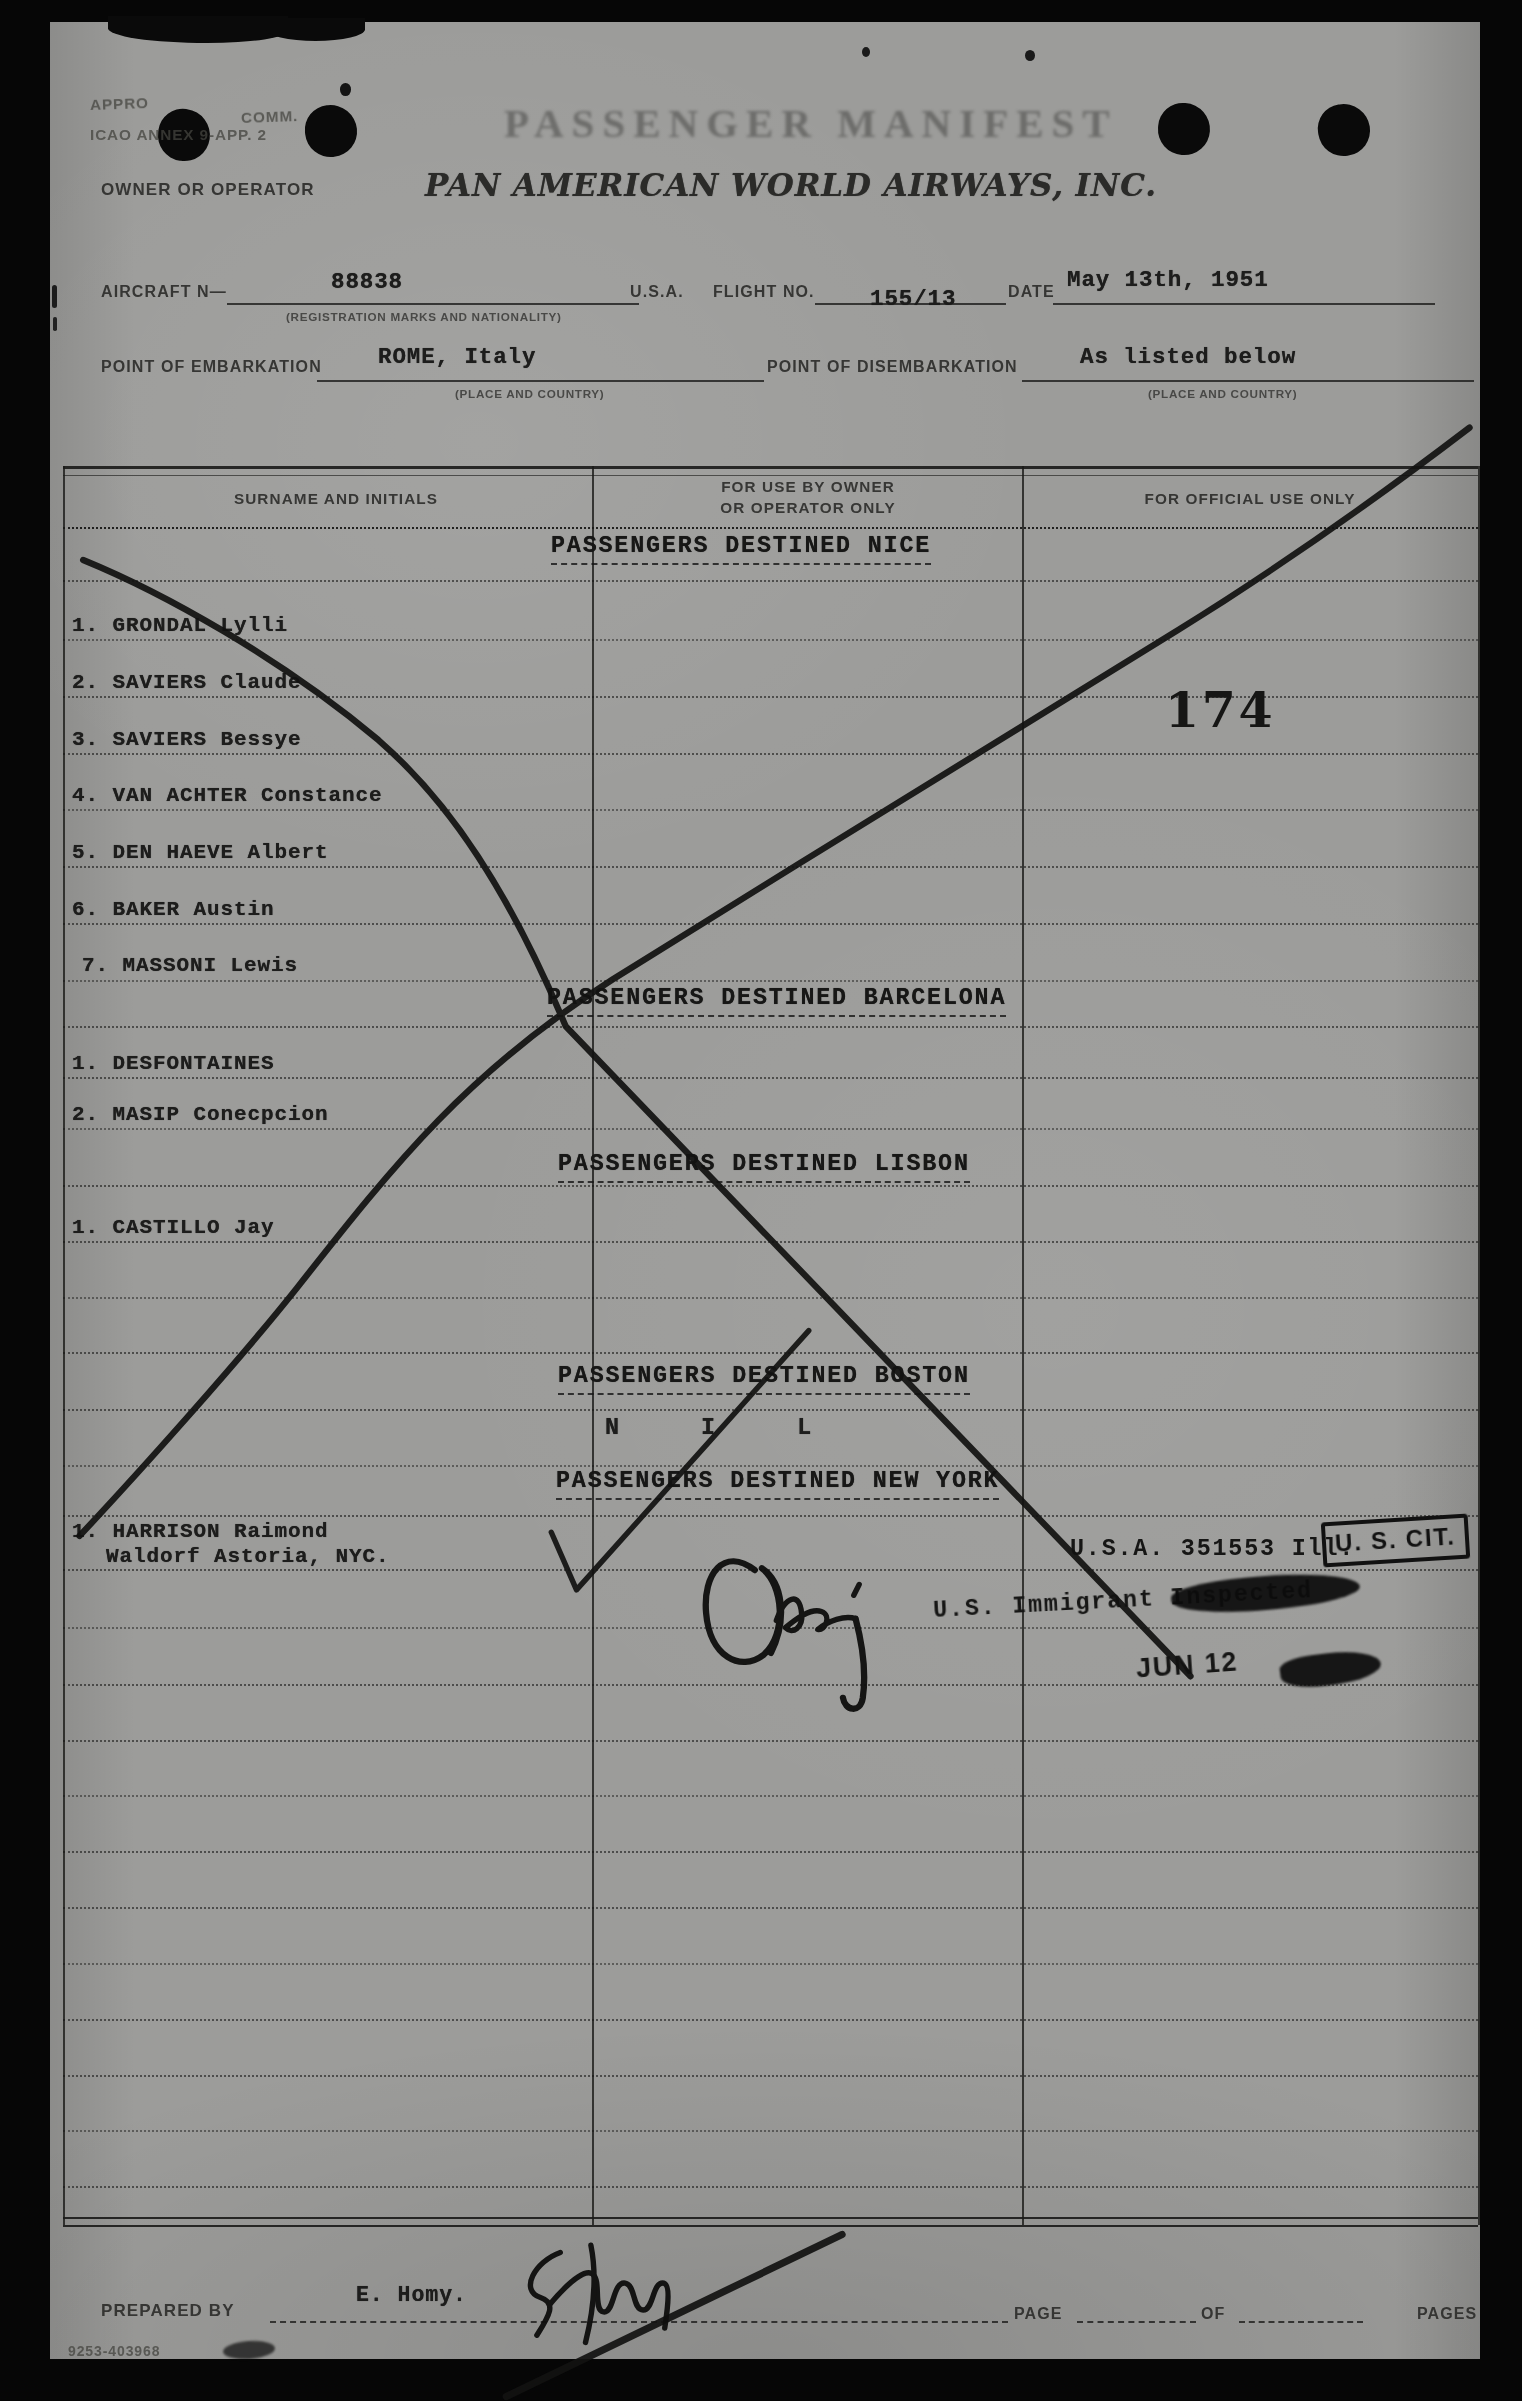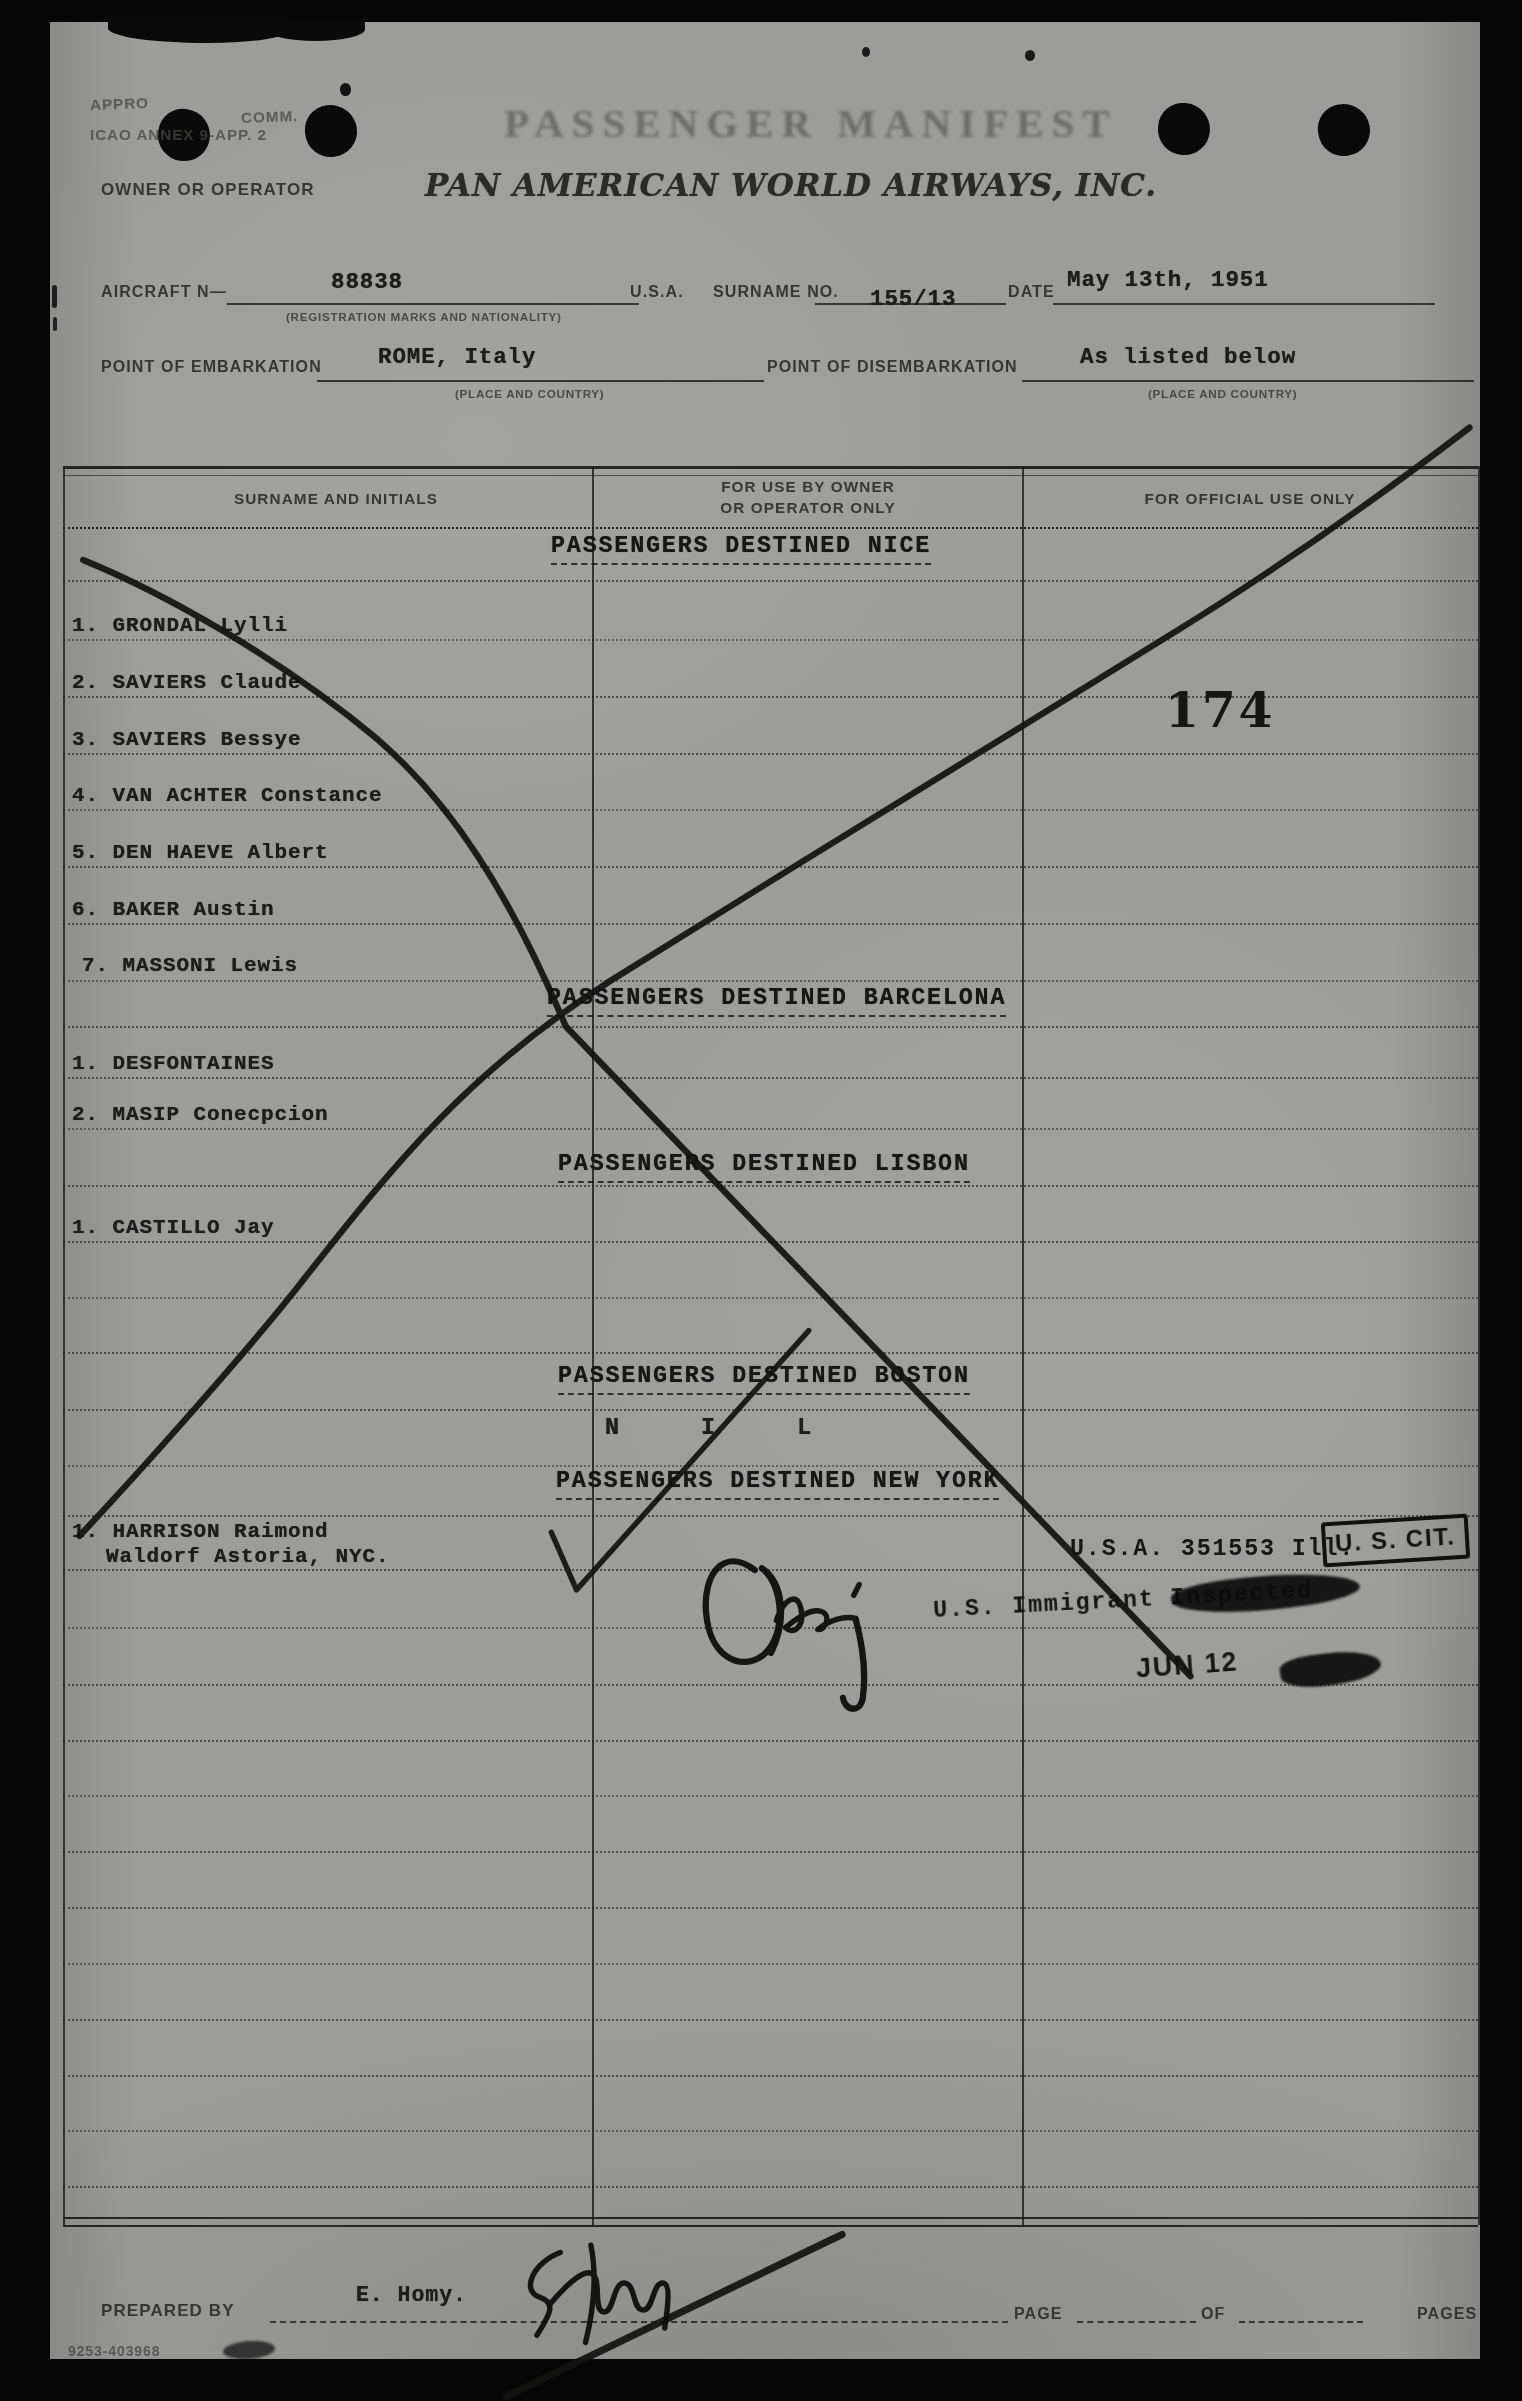--- a/index.html
+++ b/index.html
@@ -85,21 +85,21 @@
 <div class="ghost" style="left:504px;top:99px;">PASSENGER MANIFEST</div>
 
 <div class="lbl" style="left:101px;top:180px;font-size:17px;">OWNER OR OPERATOR</div>
 <div class="airline" style="left:425px;top:167px;">PAN AMERICAN WORLD AIRWAYS, INC.</div>
 
 <div class="lbl" style="left:101px;top:283px;">AIRCRAFT N—</div>
 <div class="typed" style="left:331px;top:269px;text-align:right;">88838</div>
 <div class="dashline" style="left:227px;top:303px;width:412px;"></div>
 <div class="sub" style="left:286px;top:310px;">(REGISTRATION MARKS AND NATIONALITY)</div>
 <div class="lbl" style="left:630px;top:283px;">U.S.A.</div>
-<div class="lbl" style="left:713px;top:283px;">SURNAME NO.</div>
+<div class="lbl" style="left:713px;top:283px;">FLIGHT NO.</div>
 <div class="typed" style="left:870px;top:269px;margin-top:17px;">155/13</div>
 <div class="dashline" style="left:815px;top:303px;width:191px;"></div>
 <div class="lbl" style="left:1008px;top:283px;">DATE</div>
 <div class="typed" style="left:1067px;top:267px;">May 13th, 1951</div>
 <div class="dashline" style="left:1053px;top:303px;width:382px;"></div>
 
 <div class="lbl" style="left:101px;top:358px;">POINT OF EMBARKATION</div>
 <div class="typed" style="left:378px;top:344px;">ROME, Italy</div>
 <div class="dashline" style="left:317px;top:380px;width:447px;"></div>
 <div class="sub" style="left:455px;top:387px;">(PLACE AND COUNTRY)</div>

